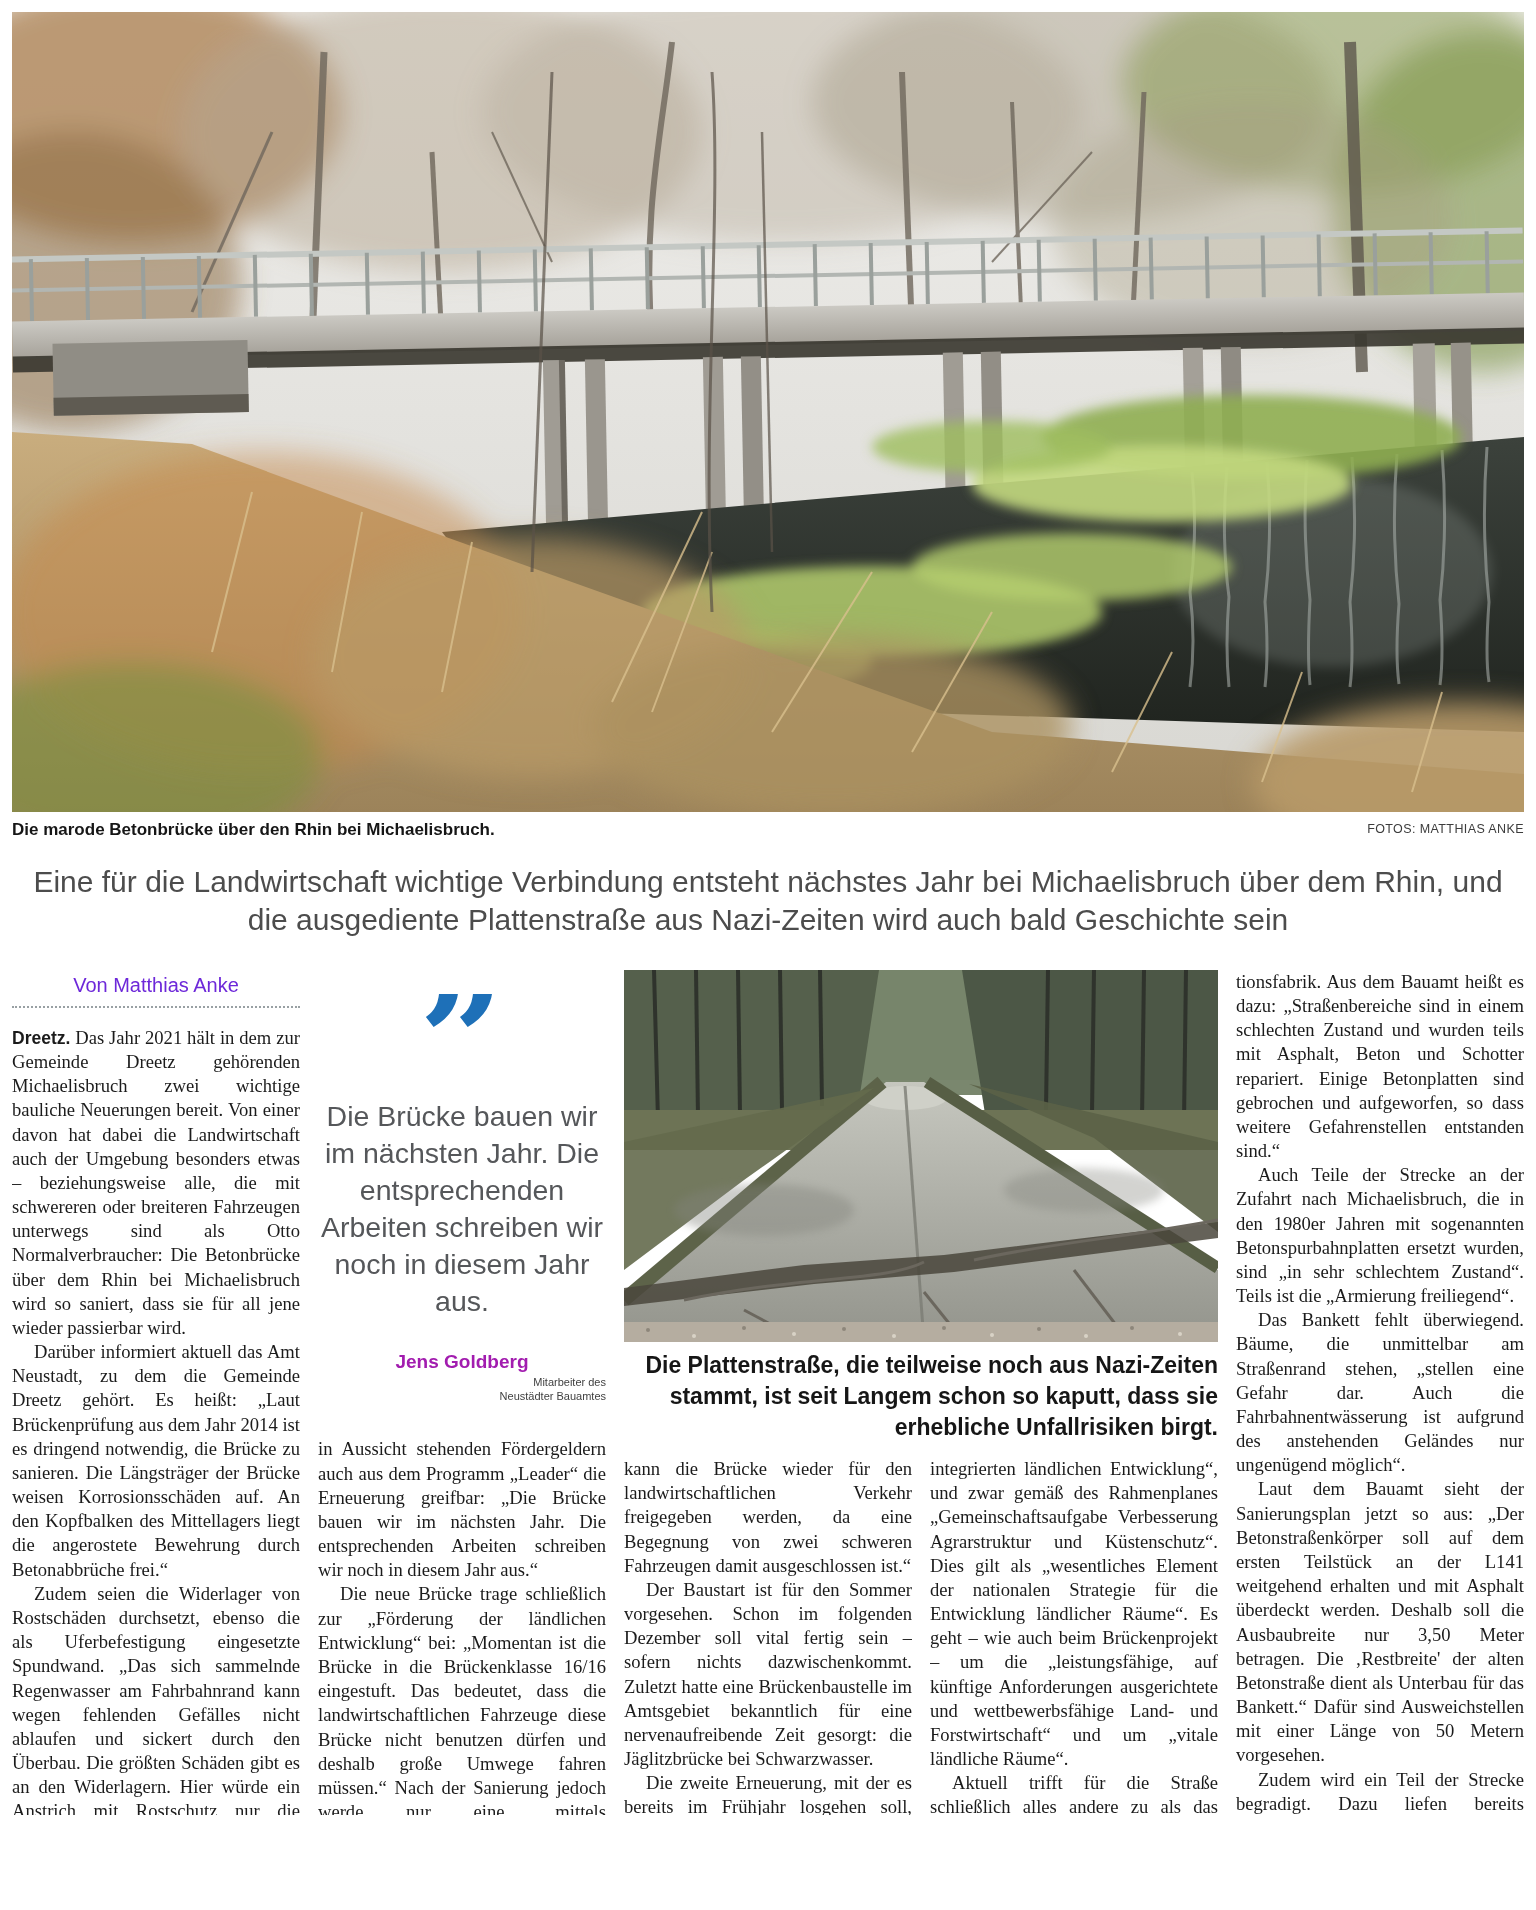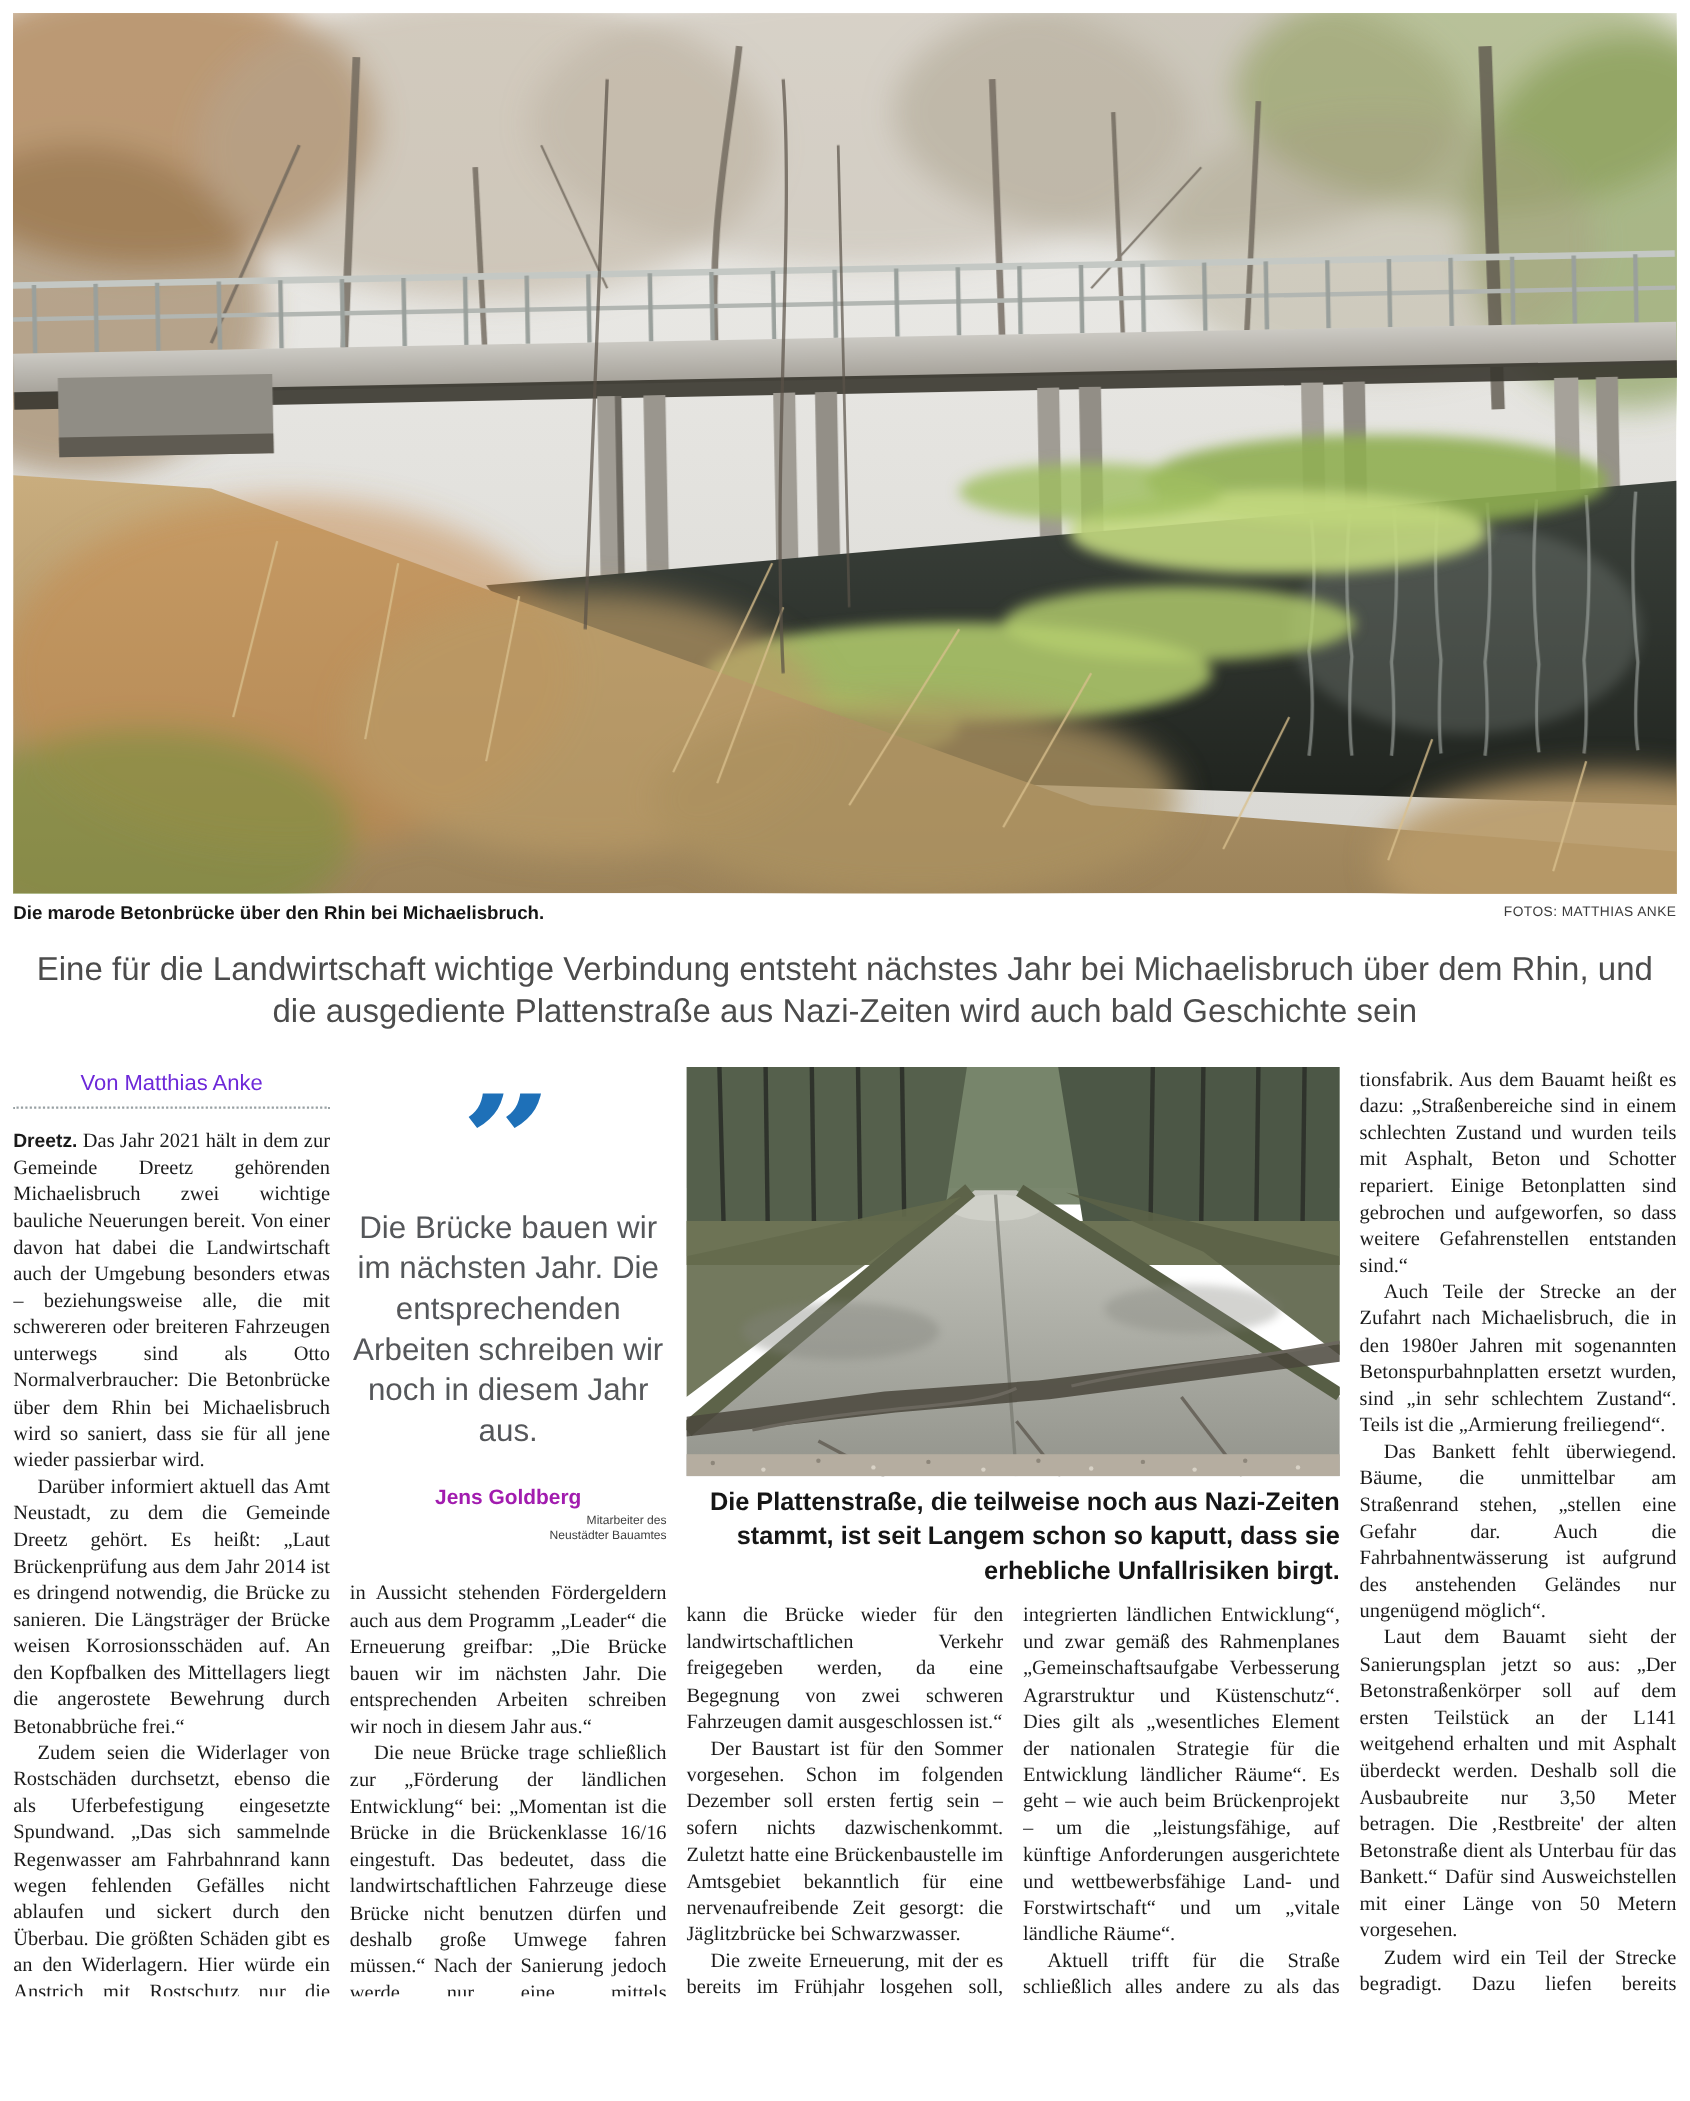--- a/index.html
+++ b/index.html
@@ -297,21 +297,21 @@
             <circle cx="556" cy="364" r="2" fill="#d8d2c6"></circle>
         </g>
         <ellipse cx="140" cy="240" rx="90" ry="26" fill="#82837b" opacity=".4" filter="url(#b3)"></ellipse>
         <ellipse cx="460" cy="220" rx="80" ry="22" fill="#82837b" opacity=".35" filter="url(#b3)"></ellipse>
       </svg>
       <div class="mid-caption">Die Plattenstraße, die teilweise noch aus Nazi-Zeiten stammt, ist seit Langem schon so kaputt, dass sie erhebliche Unfallrisiken birgt.</div>
     </div>
 
     <div class="col c3">
       <p class="cont">kann die Brücke wieder für den landwirtschaftlichen Verkehr freigegeben werden, da eine Begegnung von zwei schweren Fahrzeugen damit ausgeschlossen ist.“</p>
-      <p>Der Baustart ist für den Sommer vorgesehen. Schon im folgenden Dezember soll ersten fertig sein – sofern nichts dazwischenkommt. Zuletzt hatte eine Brückenbaustelle im Amtsgebiet bekanntlich für eine nervenaufreibende Zeit gesorgt: die Jäglitzbrücke bei Schwarzwasser.</p>
+      <p>Der Baustart ist für den Sommer vorgesehen. Schon im folgenden Dezember soll vital fertig sein – sofern nichts dazwischenkommt. Zuletzt hatte eine Brückenbaustelle im Amtsgebiet bekanntlich für eine nervenaufreibende Zeit gesorgt: die Jäglitzbrücke bei Schwarzwasser.</p>
       <p>Die zweite Erneuerung, mit der es bereits im Frühjahr losgehen soll, betrifft die Betonplattenstraße, die zwischen Michaelisbruch und der L 141 durch den Wald führt. Auch sie ist ein Förderprojekt zur „Umsetzung von investiven Vorhaben der</p>
     </div>
 
     <div class="col c4">
       <p class="cont">integrierten ländlichen Entwicklung“, und zwar gemäß des Rahmenplanes „Gemeinschaftsaufgabe Verbesserung Agrarstruktur und Küstenschutz“. Dies gilt als „wesentliches Element der nationalen Strategie für die Entwicklung ländlicher Räume“. Es geht – wie auch beim Brückenprojekt – um die „leistungsfähige, auf künftige Anforderungen ausgerichtete und wettbewerbsfähige Land- und Forstwirtschaft“ und um „vitale ländliche Räume“.</p>
       <p>Aktuell trifft für die Straße schließlich alles andere zu als das Wörtchen „vital“: Der Plattenweg entstand im Zweiten Weltkrieg im Zuge der Bauarbeiten für die im Dreetzer Wald errichtete Muni-</p>
     </div>
 
     <div class="col c5">
       <p class="cont">tionsfabrik. Aus dem Bauamt heißt es dazu: „Straßenbereiche sind in einem schlechten Zustand und wurden teils mit Asphalt, Beton und Schotter repariert. Einige Betonplatten sind gebrochen und aufgeworfen, so dass weitere Gefahrenstellen entstanden sind.“</p>

